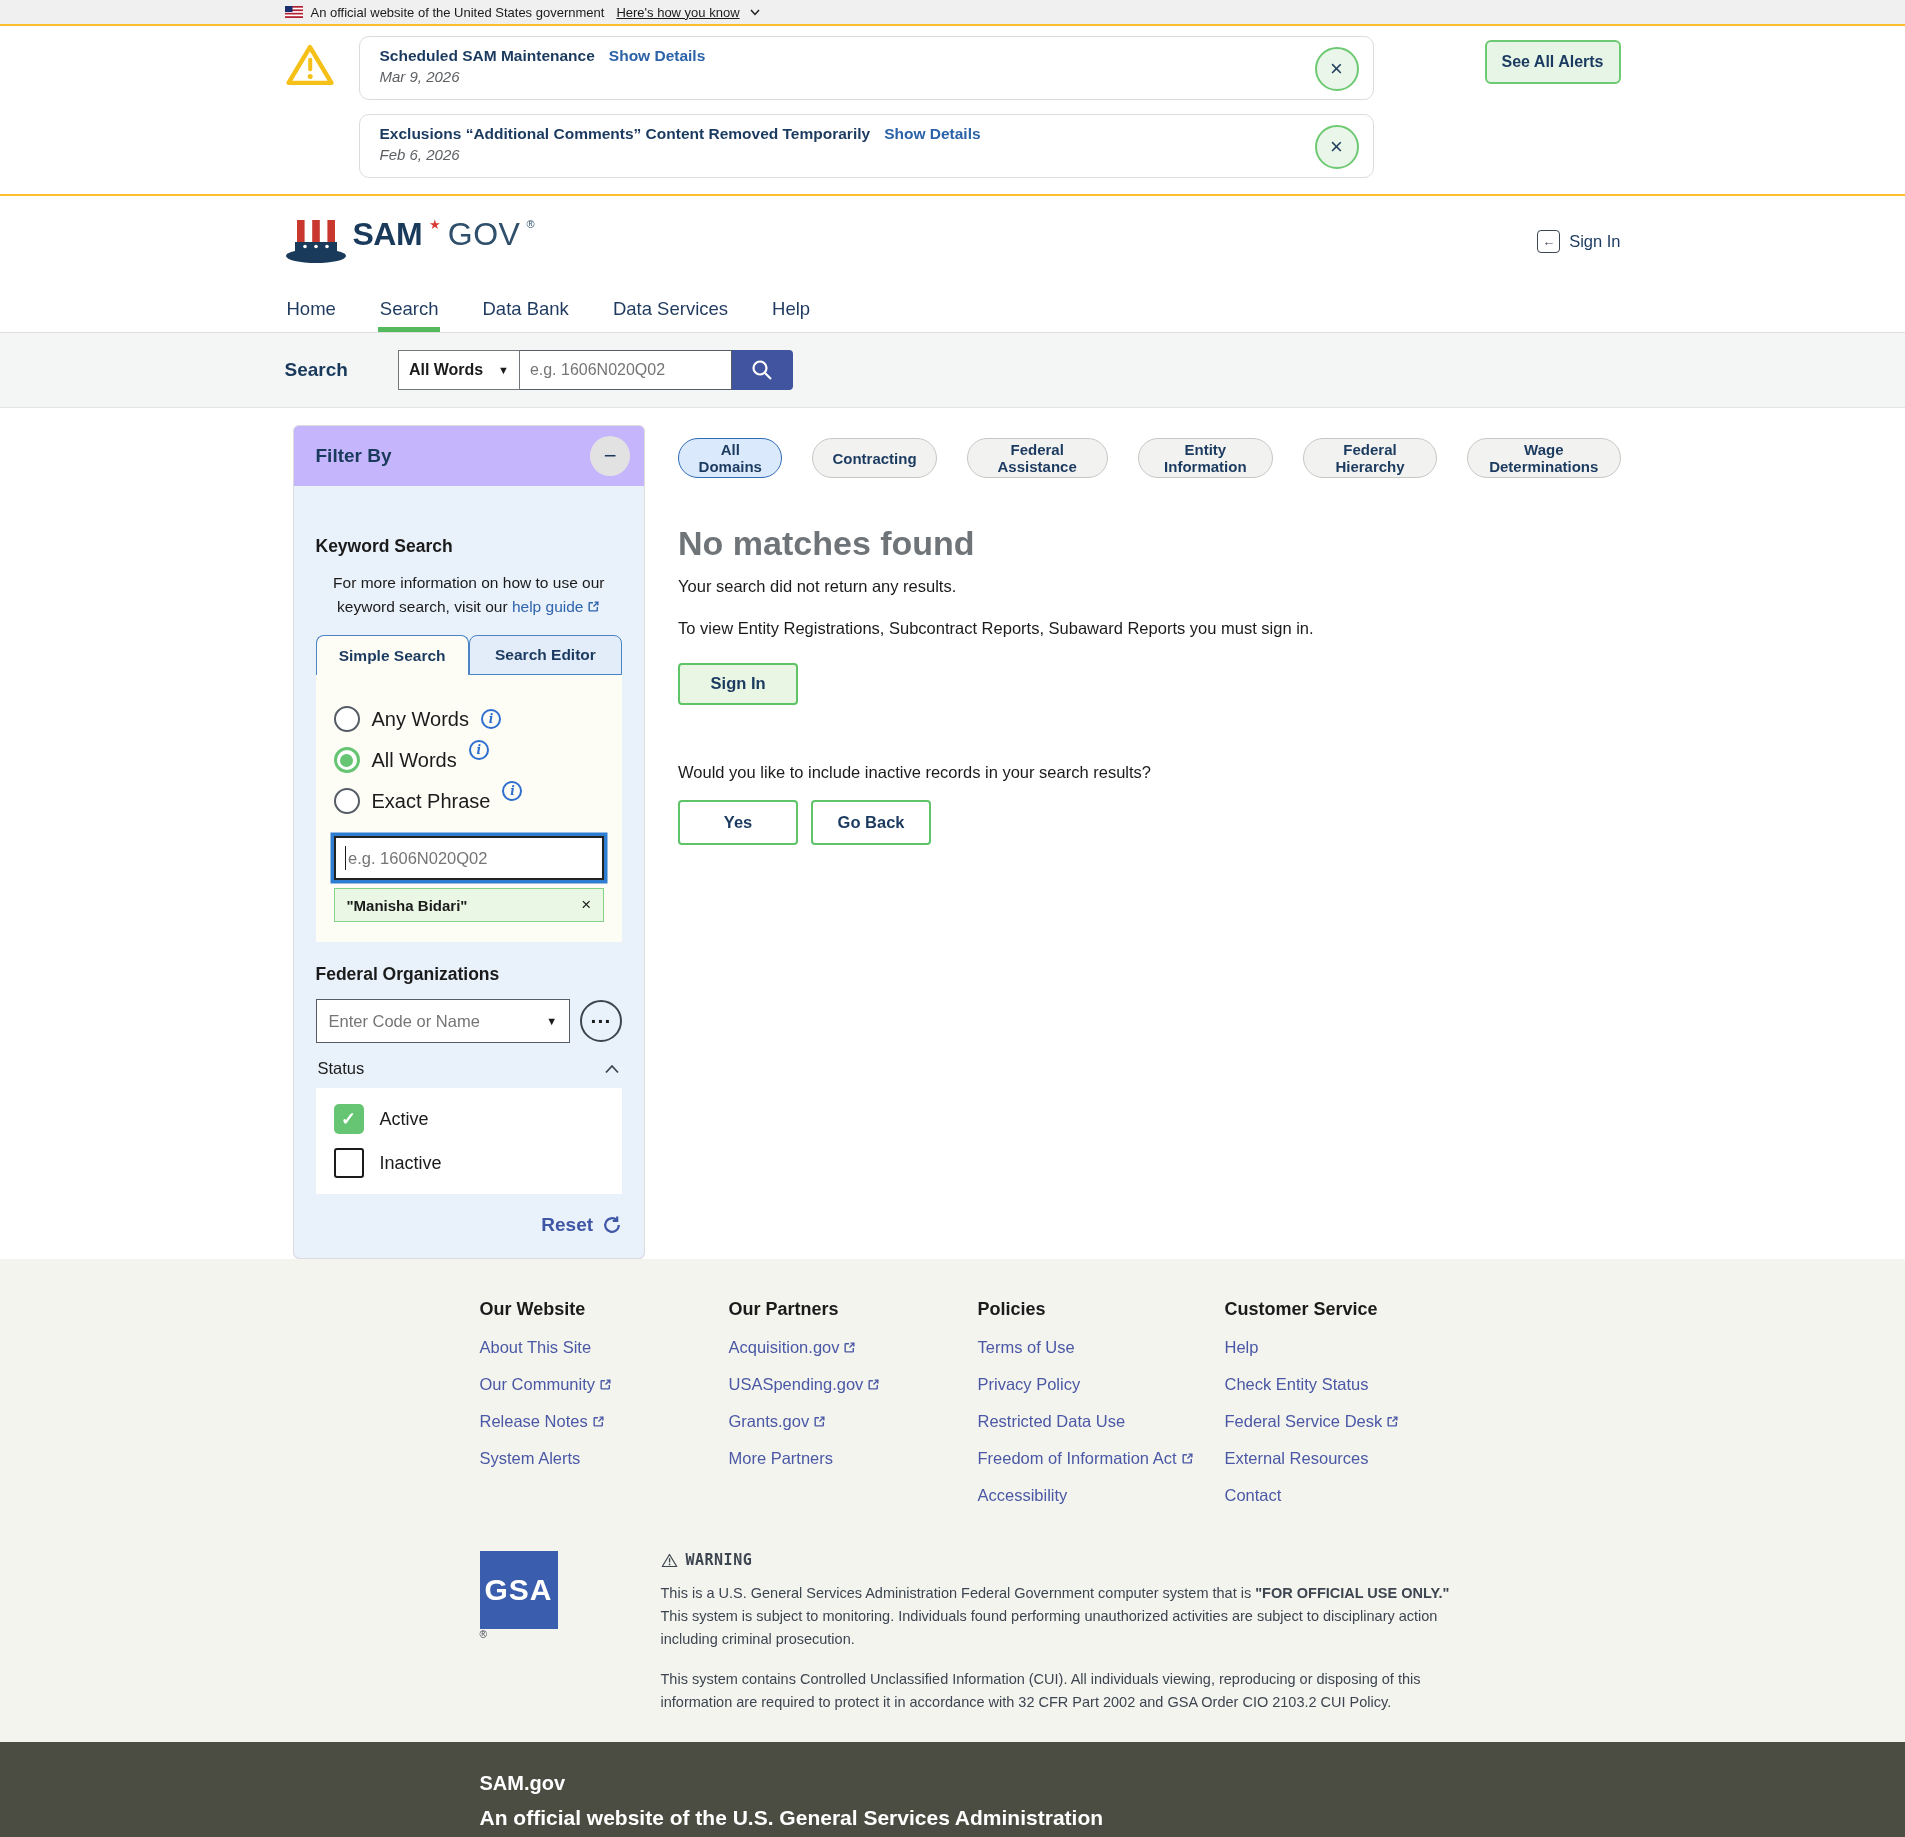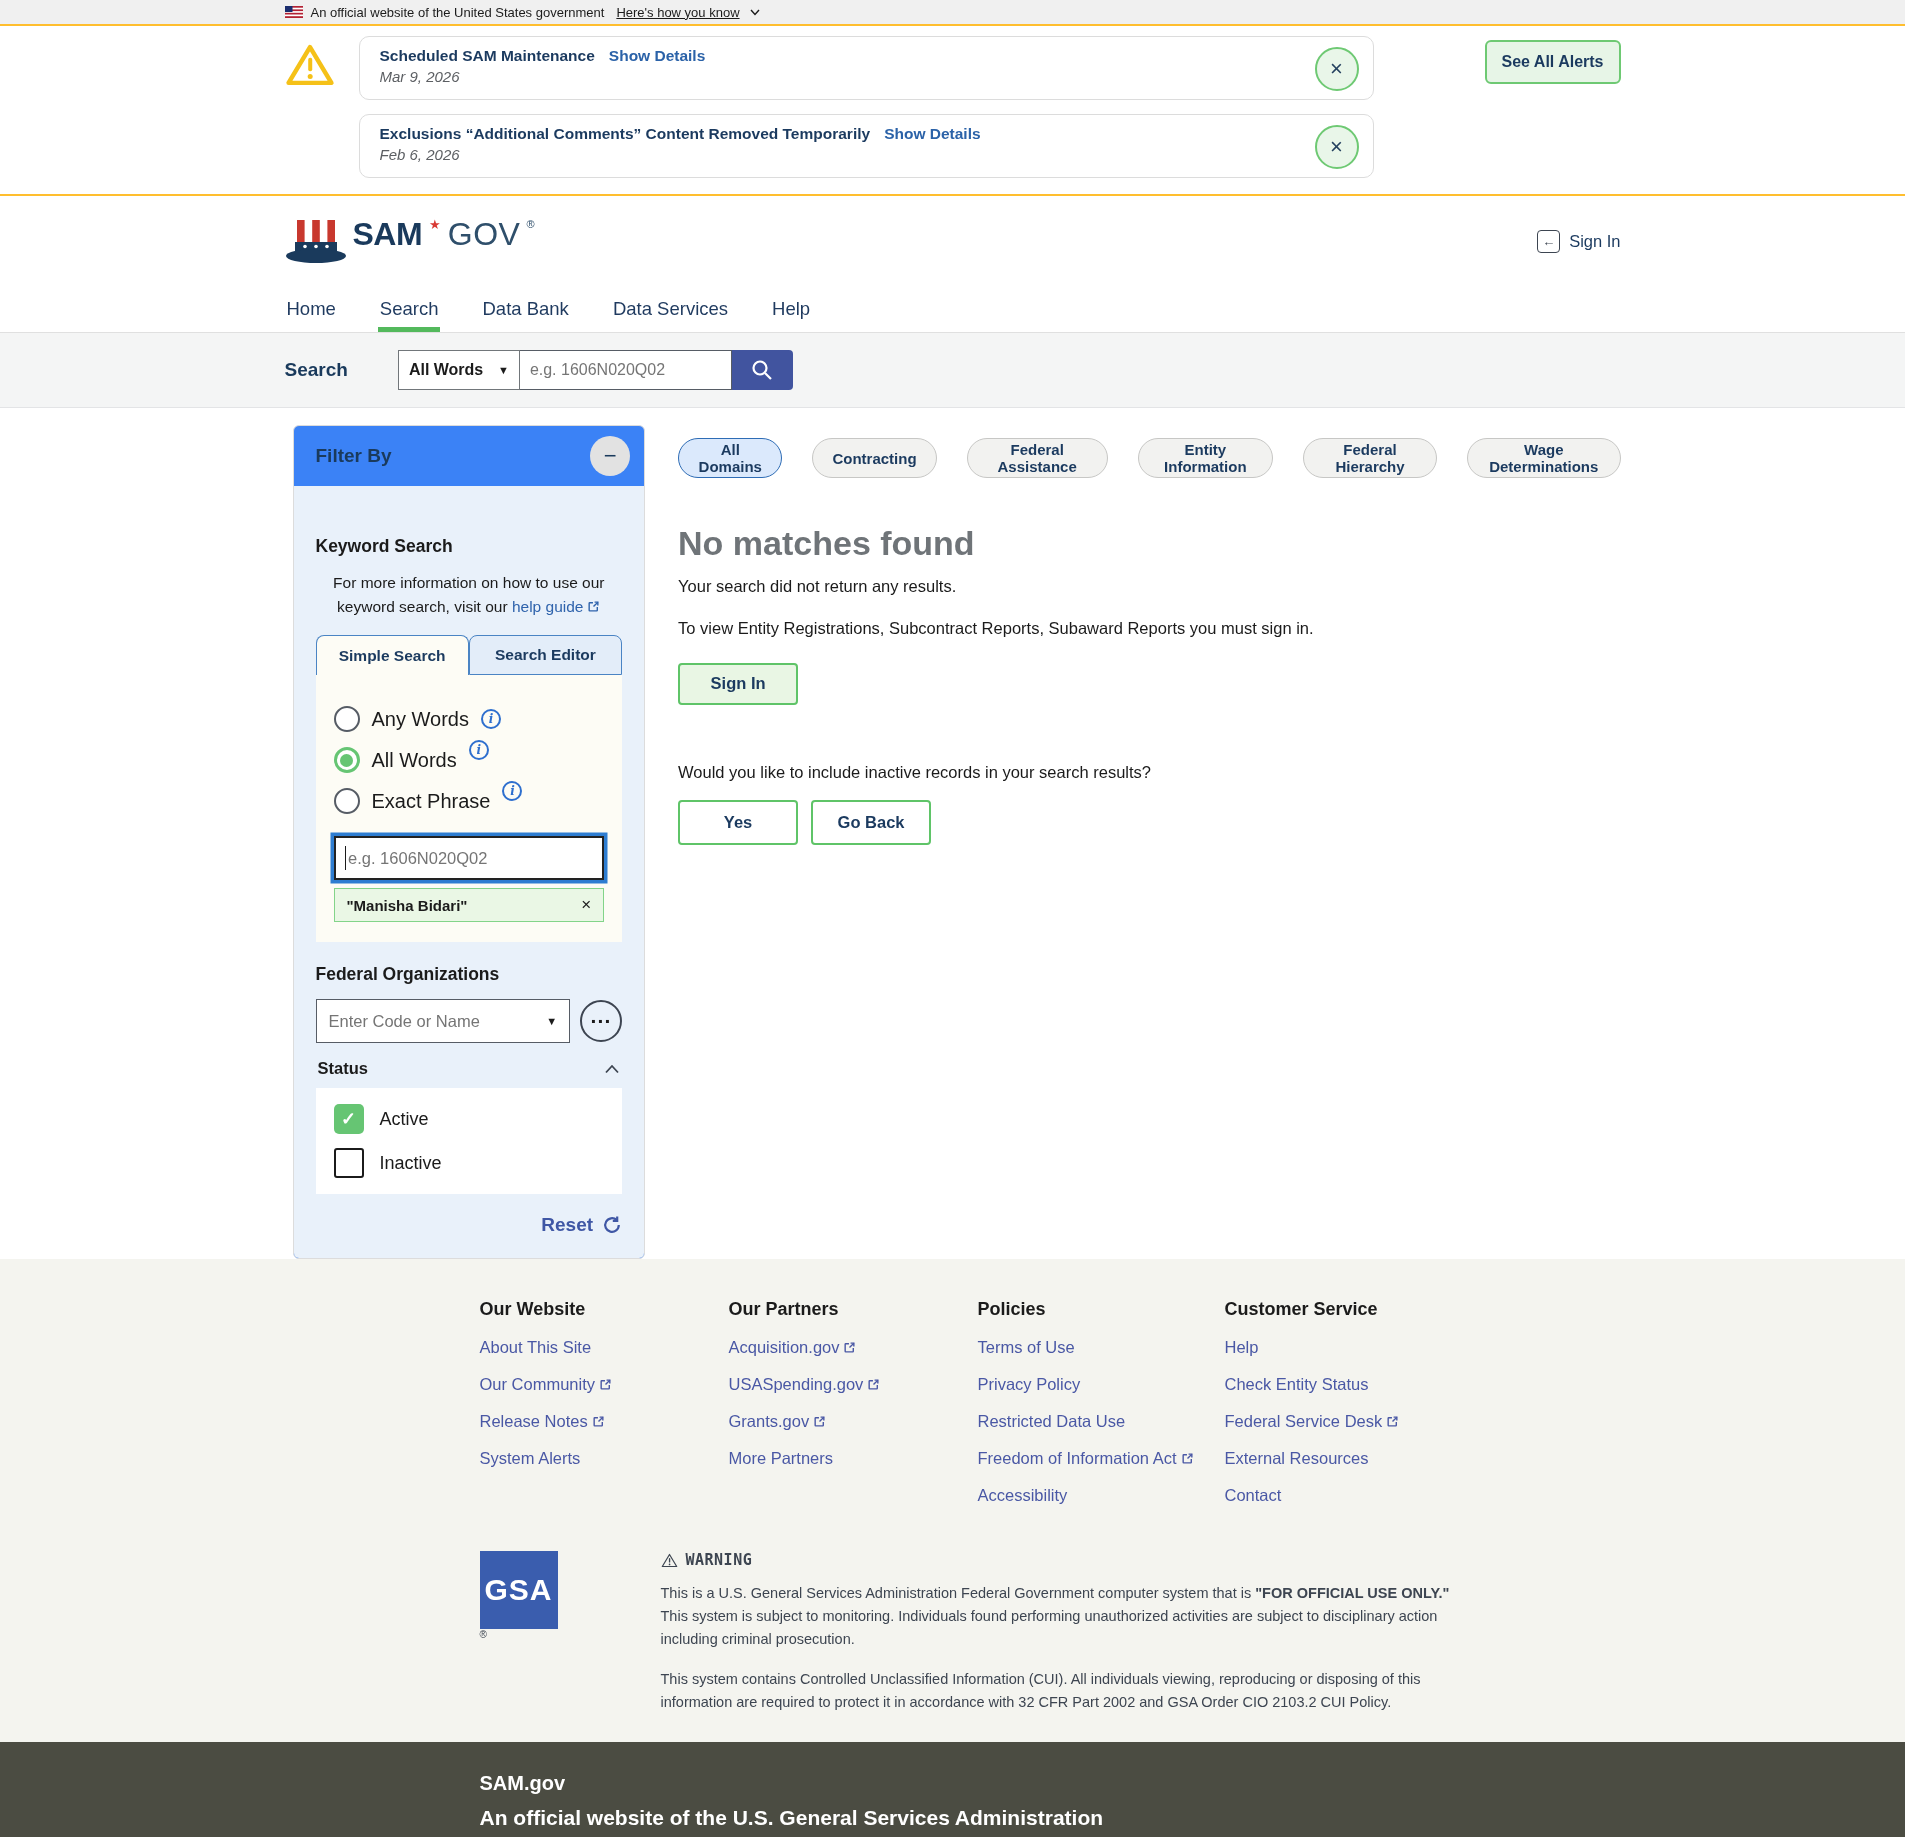--- a/index.html
+++ b/index.html
@@ -64,21 +64,21 @@
   .strip-input::placeholder { color:#757575; }
   .strip-btn { width:61px; height:40px; background:#41549f; border:none; border-radius:0 4px 4px 0;
                display:flex; align-items:center; justify-content:center; cursor:pointer; }
 
   
   main { background:#fff; flex:1; }
   .main-inner { display:flex; padding-top:17px; }
 
   
   .filter { width:413px; margin-left:8px; border:1px solid #dcdcdc; border-radius:6px;
-            overflow:hidden; align-self:flex-start; background:#3b82f6; }
+            overflow:hidden; align-self:flex-start; background:#c4b5fd; }
   .filter-head { height:60px; padding:0 14px 0 22px; display:flex; align-items:center; justify-content:space-between; }
   .filter-title { font-size:19px; font-weight:bold; color:#1a3a5c; }
   .collapse-btn { width:40px; height:40px; border-radius:50%; border:none; background:#e2e2e2;
                   color:#1a3a5c; font-size:22px; cursor:pointer; line-height:1; }
   .filter-body { background:#e9f1fa; padding:26px 22px 22px; }
   .kw-title { font-size:17.5px; font-weight:bold; color:#1b1b1b; margin:22px 0 14px; }
   .kw-title.first { margin-top:24px; }
   .kw-help { font-size:15.5px; line-height:1.55; color:#1b1b1b; margin-bottom:16px;text-align:center; }
   .blue-link { color:#2f63ac; text-decoration:none; cursor:pointer; white-space:nowrap; }
   .ext { margin-left:4px; vertical-align:-1px; }
@@ -108,21 +108,21 @@
           display:flex; align-items:center; justify-content:space-between; padding:0 12px; }
   .chip-label { font-weight:bold; font-size:15px; color:#1b1b1b; }
   .chip-x { font-size:17px; color:#1b1b1b; cursor:pointer; }
 
   .org-row { display:flex; align-items:center; gap:10px; }
   .org-select { flex:1; height:44px; background:#fff; border:1.5px solid #565c65;
                 display:flex; align-items:center; justify-content:space-between; padding:0 12px; cursor:pointer; }
   .more-btn { width:42px; height:42px; border-radius:50%; border:2px solid #3d4551; background:transparent;
               font-size:21px; font-weight:900; color:#1b1b1b; line-height:0; cursor:pointer; flex:none; }
   .status-row { margin-top:16px; display:flex; align-items:center; justify-content:space-between;
-                font-size:16.5px; color:#1b1b1b; padding:0 2px;font-weight:bold; }
+                font-size:16.5px; color:#1b1b1b; padding:0 2px; }
   .status-card { margin-top:10px; background:#fff; padding:16px 18px; }
   .cb-row { display:flex; align-items:center; gap:16px; cursor:pointer; }
   .cb-row + .cb-row { margin-top:14px; }
   .cb { width:30px; height:30px; flex:none; }
   .cb.checked { background:#66c573; border-radius:5px; display:flex; align-items:center; justify-content:center;
                 color:#fff; font-weight:bold; font-size:18px; }
   .cb.unchecked { background:#fff; border:2px solid #1b1b1b; border-radius:3px; }
   .cb-label { font-size:18px; color:#1b1b1b; }
   .reset-row { margin-top:20px; display:flex; justify-content:flex-end; align-items:center; gap:9px;
                color:#3f57a5; font-weight:bold; font-size:19px; cursor:pointer; }

